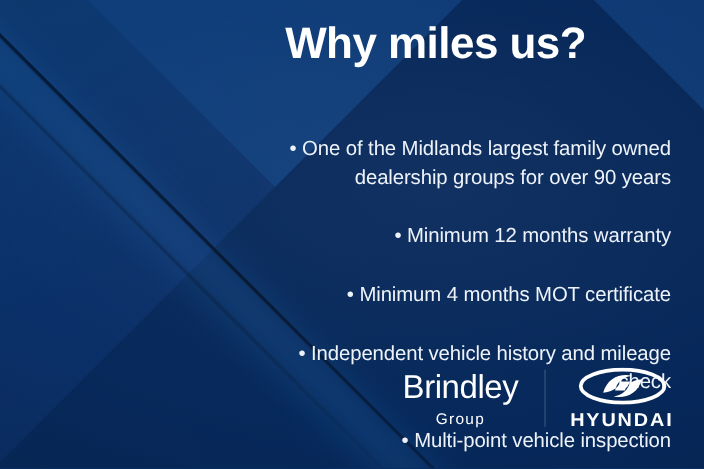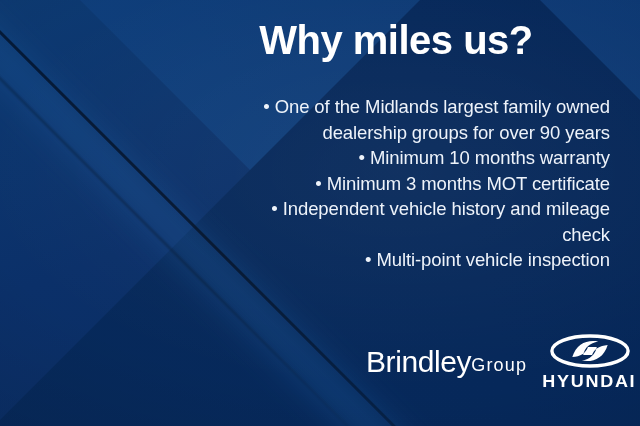--- a/index.html
+++ b/index.html
@@ -144,51 +144,52 @@
     color: #eef3fa;
     font-size: 18.5px;
     line-height: 25.5px;
     font-weight: 400;
     letter-spacing: -0.1px;
   }
 
   .benefit-line {
     display: block;
     white-space: normal;
+    margin-top: 28px;
   }
 
   
   .logos {
     position: absolute;
     left: 366px;
     bottom: 28px;
     width: 244px;
     height: 72px;
     display: flex;
     align-items: center;
     justify-content: space-between;
   }
 
   .brindley {
     display: flex;
-    flex-direction: row;
+    flex-direction: column;
     align-items: center;
     color: #ffffff;
     padding-right: 8px;
   }
 
   .brindley-word {
     font-size: 30px;
     font-weight: 300;
     letter-spacing: -0.4px;
     line-height: 1;
   }
 
   .brindley-sub {
-    font-size: 18px;
+    font-size: 14px;
     font-weight: 300;
     letter-spacing: 1.2px;
     line-height: 1;
     margin-top: 5px;
   }
 
   .divider {
     width: 1px;
     height: 52px;
     background: rgba(255,255,255,0.22);
@@ -232,22 +233,22 @@
     <div class="bg-seam"></div>
     <div class="bg-vignette"></div>
   </div>
 
   <div class="content">
 
     <div class="headline">Why miles us?</div>
 
     <div class="benefits">
       <span class="benefit-line">• One of the Midlands largest family owned dealership groups for over 90 years</span>
-      <span class="benefit-line">• Minimum 10 months warranty</span>
-      <span class="benefit-line">• Minimum 3 months MOT certificate</span>
+      <span class="benefit-line">• Minimum 12 months warranty</span>
+      <span class="benefit-line">• Minimum 4 months MOT certificate</span>
       <span class="benefit-line">• Independent vehicle history and mileage check</span>
       <span class="benefit-line">• Multi-point vehicle inspection</span>
     </div>
 
     <div class="logos">
 
       <div class="brindley">
         <span class="brindley-word">Brindley</span>
         <span class="brindley-sub">Group</span>
       </div>

